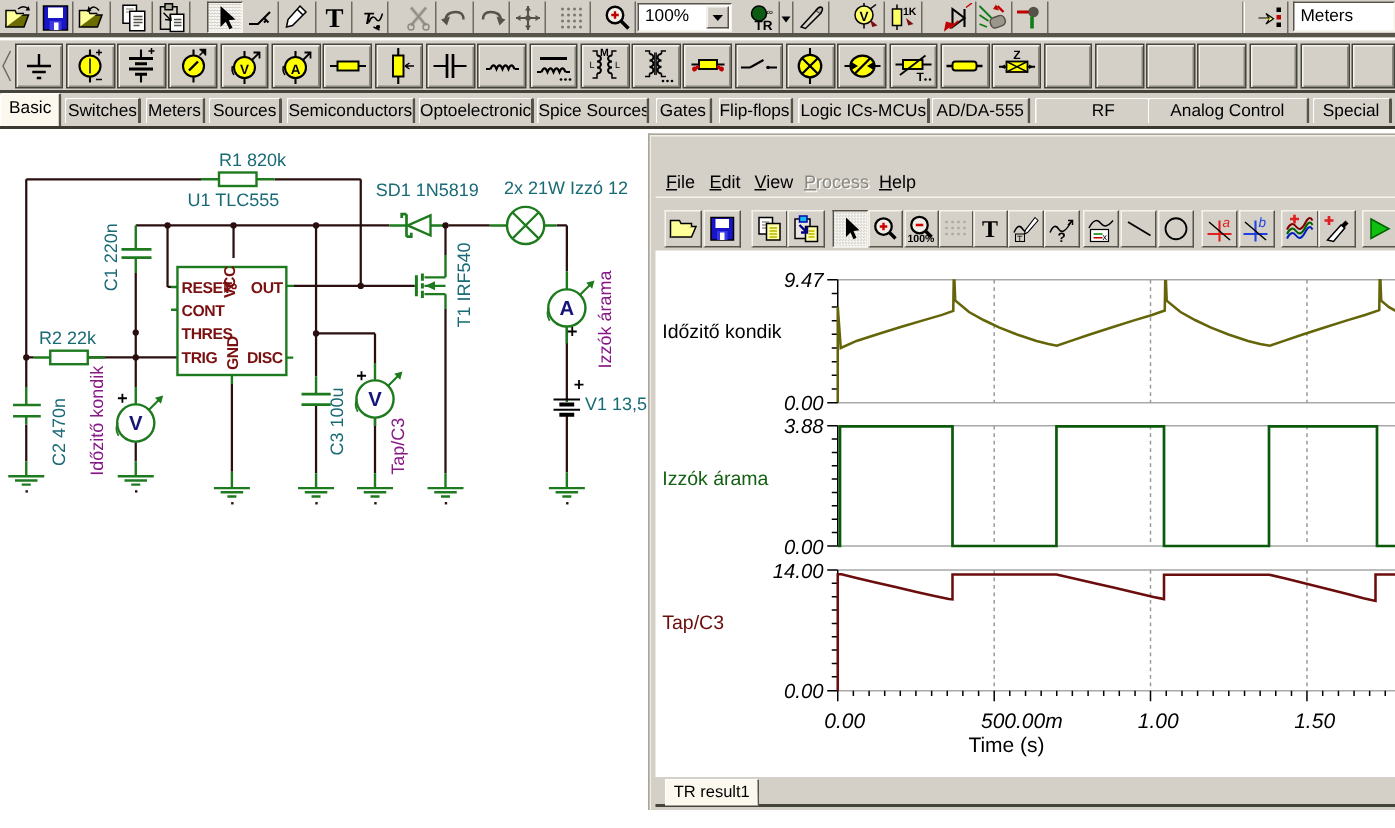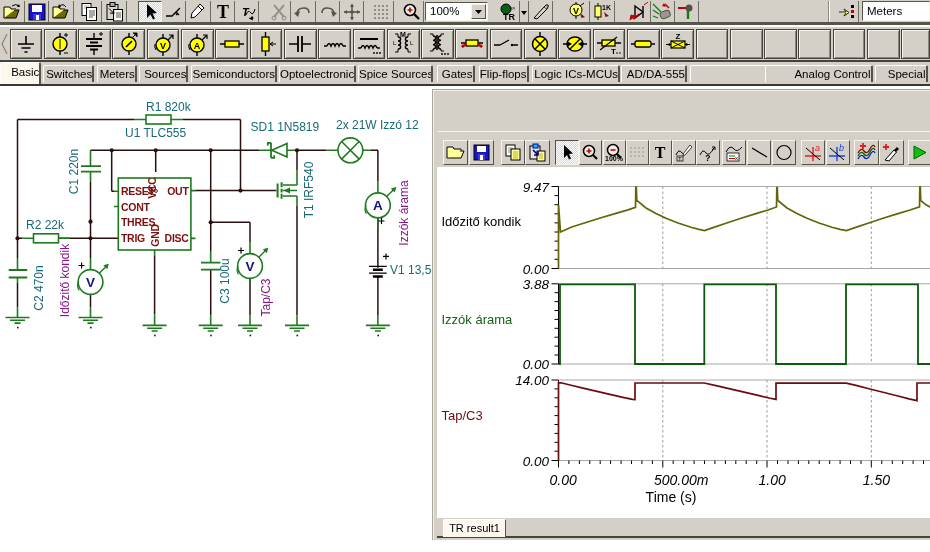--- a/index.html
+++ b/index.html
@@ -10,21 +10,21 @@
 #tb1 .ln1{position:absolute;left:0;top:22px;width:930px;height:3px;background:#56544b}
 #tb1 .ln2{position:absolute;left:0;top:25px;width:930px;height:2px;background:#FDFDFB}
 .b1{position:absolute;top:1px;height:21px;width:24px;border-right:1px solid #6e6b60;display:flex;align-items:center;justify-content:center}
 .b1.pressed{background:#fff;background-image:repeating-conic-gradient(#fff 0 25%,#d9d5ca 0 50%);background-size:2px 2px;border:1px solid;border-color:#55534a #F6F3EC #F6F3EC #55534a}
 
 #tb2{position:absolute;left:0;top:27px;width:930px;height:35px;background:#D4D0C8}
 #tb2 .btm{position:absolute;left:0;top:33px;width:930px;height:2px;background:#45443c}
 .b2{position:absolute;top:2px;height:30px;width:32.8px;background:#D4D0C8;border:1px solid #45443c;box-shadow:inset 1px 1px 0 #F6F3EC,inset -1px -1px 0 #8a877c;display:flex;align-items:center;justify-content:center}
 
 #tabs{position:absolute;left:0;top:62px;width:930px;height:24px;background:#D4D0C8}
-.tab{position:absolute;top:2.5px;height:17.5px;white-space:nowrap;overflow:hidden;background:#D4D0C8;border-top:1px solid #FDFDFB;border-left:1px solid #FDFDFB;border-right:2px solid #55534a;border-radius:2px 2px 0 0;font-size:11.5px;color:#000;text-align:right;line-height:16px}
+.tab{position:absolute;top:2.5px;height:17.5px;white-space:nowrap;overflow:hidden;background:#D4D0C8;border-top:1px solid #FDFDFB;border-left:1px solid #FDFDFB;border-right:2px solid #55534a;border-radius:2px 2px 0 0;font-size:11.5px;color:#000;text-align:center;line-height:16px}
 .tab.act{top:0;height:22px;background:#FCF8EE;z-index:3;line-height:19px}
 #tabline{position:absolute;left:0;top:84px;width:930px;height:2px;background:#3a3831;z-index:2}
 
 #trwin{position:absolute;left:432px;top:89px;width:498px;height:451px;background:#D4D0C8;border-left:1px solid #aaa69a;border-top:1px solid #aaa69a;box-shadow:inset 1px 1px 0 #F2EFE8}
 #trtitle{position:absolute;left:4px;top:4px;width:494px;height:17px;background:linear-gradient(90deg,#0A1E66 0%,#13309A 45%,#2B57C8 75%,#6096EC 100%)}
 #trtitle .txt{position:absolute;left:23px;top:1.5px;color:#fff;font-size:12px;font-weight:bold;letter-spacing:.2px}
 #trmenu{position:absolute;left:4px;top:21px;width:494px;height:20px;font-size:12px}
 #trmenu > span{position:absolute;top:3px}
 #trmenu .dis{color:#8a887e;text-shadow:1px 1px 0 #fff}
 #trtb{position:absolute;left:4px;top:41px;width:494px;height:37px;border-top:1px solid #F6F3EC}
@@ -522,20 +522,27 @@
   <div class="tab" style="left:437px;width:37.5px">Gates</div>
   <div class="tab" style="left:478.5px;width:50px">Flip-flops</div>
   <div class="tab" style="left:532px;width:88px">Logic ICs-MCUs</div>
   <div class="tab" style="left:621px;width:66px">AD/DA-555</div>
   <div class="tab" style="left:690px;width:92px">RF</div>
   <div class="tab" style="left:765px;width:107.5px">Analog Control</div>
   <div class="tab" style="left:875px;width:52.5px">Special</div>
 </div>
 <div id="tabline"></div>
 <div id="trwin">
+  <div id="trmenu">
+    <span style="left:7px"><span class="u">F</span>ile</span>
+    <span style="left:36px"><span class="u">E</span>dit</span>
+    <span style="left:66px"><span class="u">V</span>iew</span>
+    <span class="dis" style="left:99px"><span class="u">P</span>rocess</span>
+    <span style="left:149px"><span class="u">H</span>elp</span>
+  </div>
   <div id="trtb">
   <div class="b3" style="left:6px;width:25px">
           <svg width="21" height="19">
             <path d="M2 15 L4 8 L19 8 L16 15 Z" fill="#ffff99" stroke="#000"></path>
             <path d="M2 15 L2 4 L8 4 L9 6 L16 6 L16 8" fill="#ffff99" stroke="#000"></path>
           </svg>
         </div>
   <div class="b3" style="left:32px;width:25px">
           <svg width="21" height="19">
             <rect x="3" y="2" width="15" height="15" fill="#1814c8" stroke="#000"></rect>

